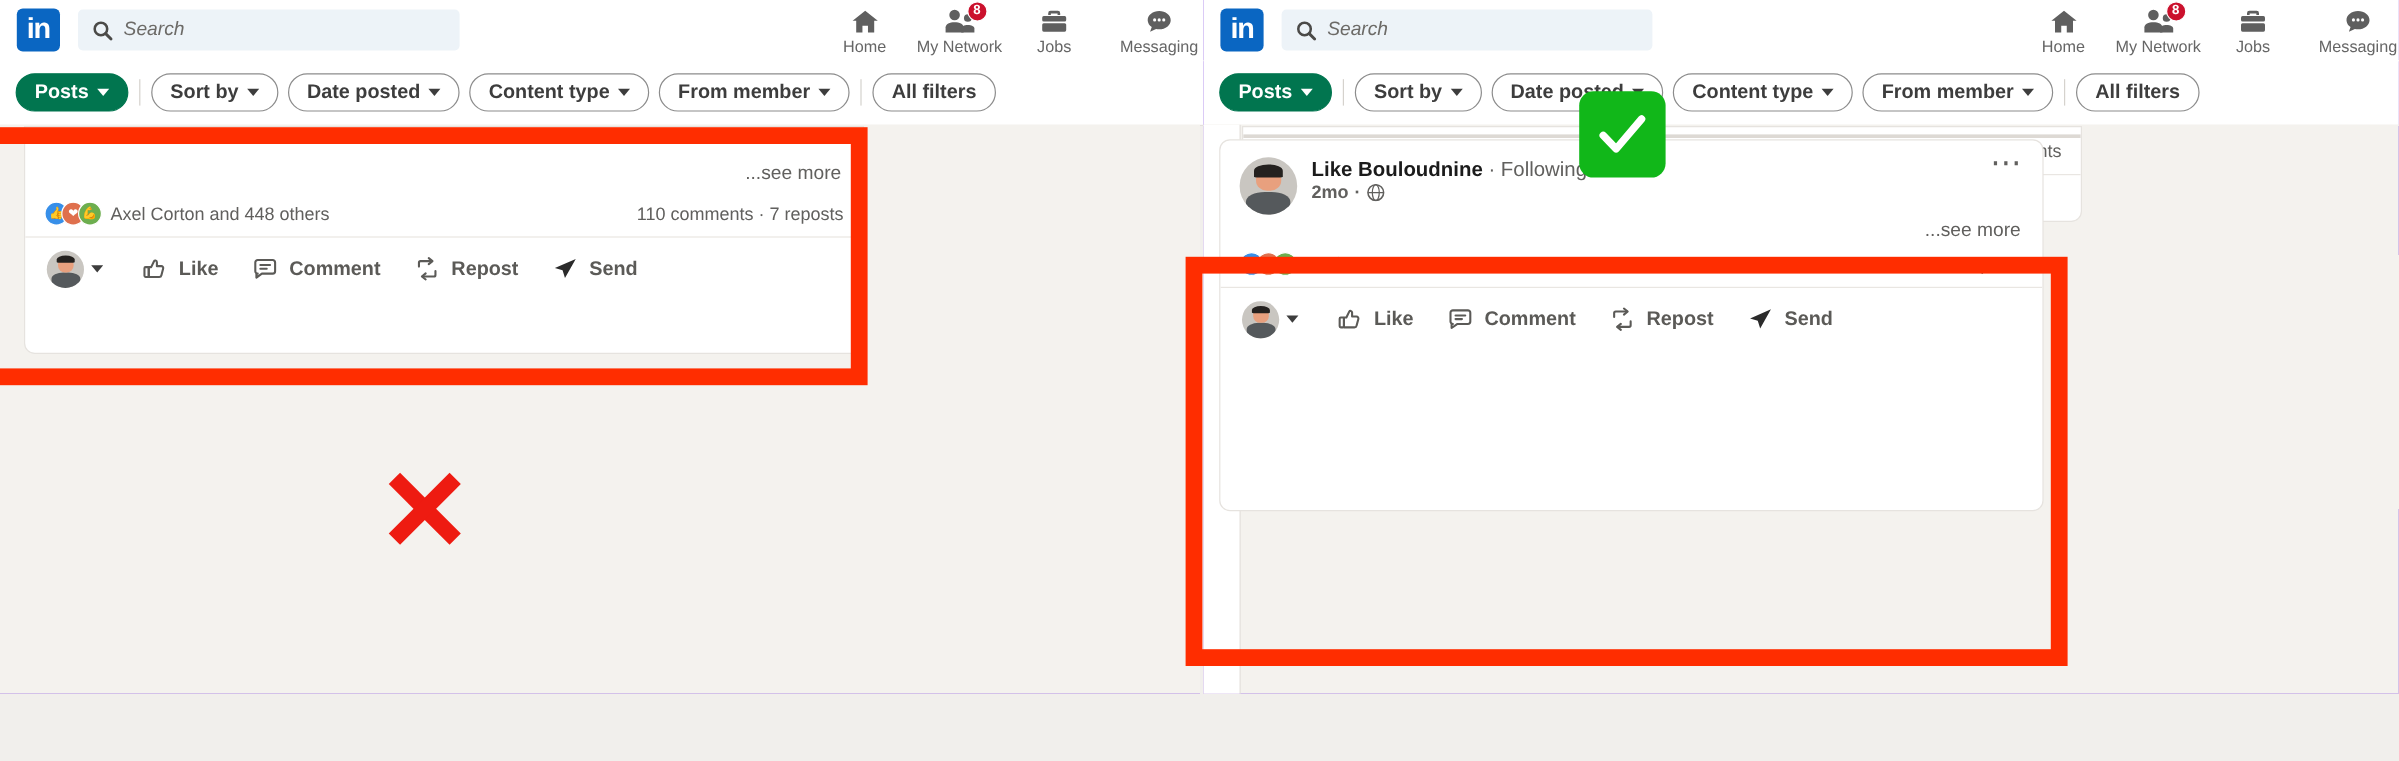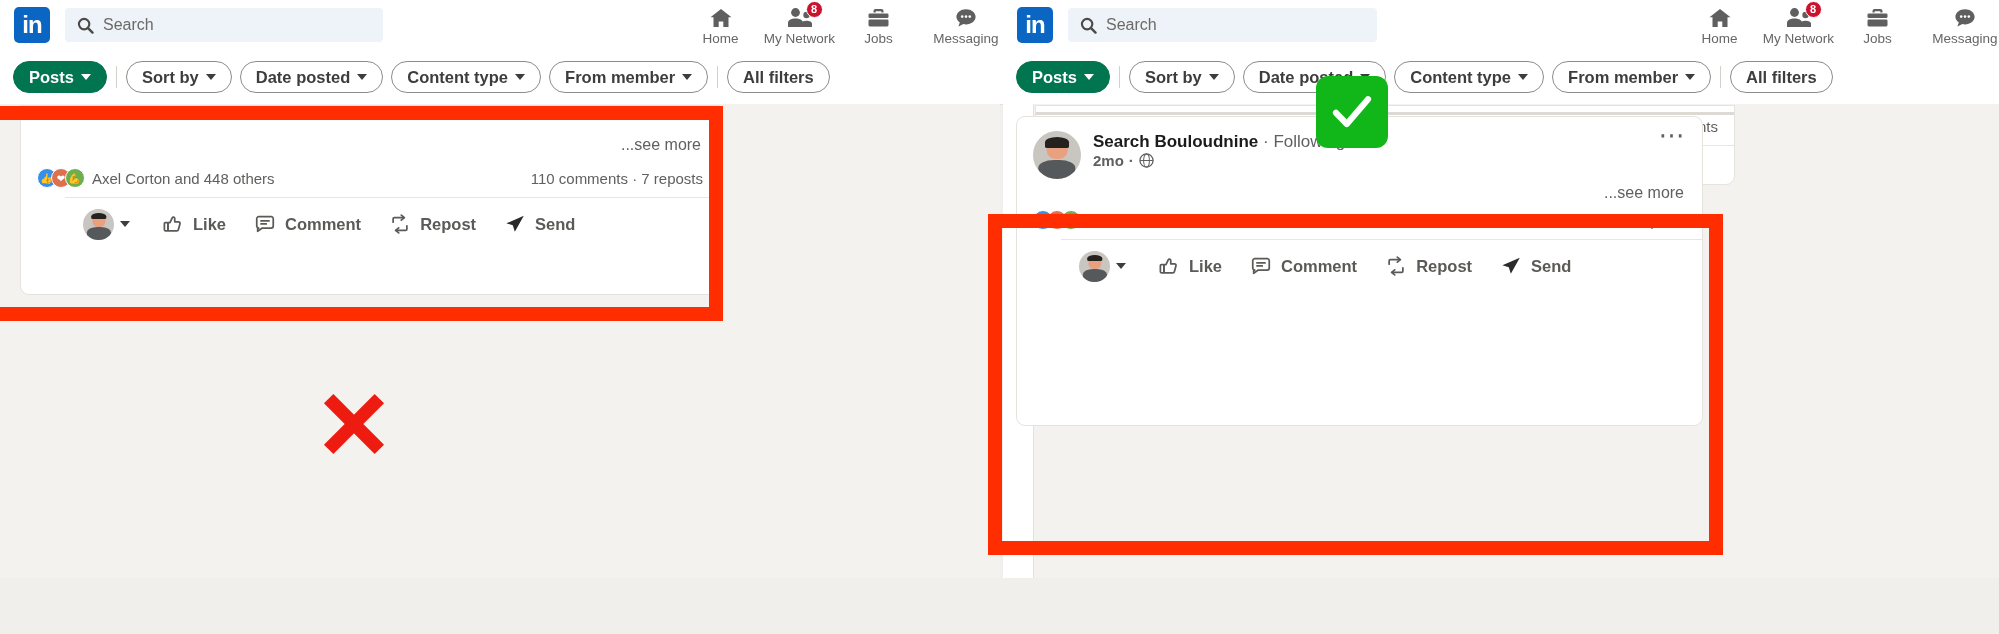--- a/index.html
+++ b/index.html
@@ -21,21 +21,21 @@
   }
   .li-logo{
     width:36px;height:36px;border-radius:5px;background:#0a66c2;
     color:#fff;display:flex;align-items:center;justify-content:center;
     font-weight:bold;font-size:24px;line-height:1;letter-spacing:-1px;
     flex:0 0 auto;font-family:"Liberation Sans",sans-serif;
   }
   .li-search{
     height:34px;border-radius:4px;background:#edf3f8;
     display:flex;align-items:center;gap:9px;padding:0 12px;
-    flex:0 0 auto;color:#6c6a67;font-size:16px;
+    flex:0 0 auto;color:#6c6a67;font-size:16px;font-style:italic;
   }
   .li-search svg{flex:0 0 auto;}
   .li-navs{display:flex;align-items:center;gap:0;margin-left:auto;}
   .li-nav{
     width:79px;display:flex;flex-direction:column;align-items:center;
     justify-content:center;gap:1px;color:#666666;font-size:13.5px;
   }
   .li-nav .gl{position:relative;height:25px;display:flex;align-items:flex-end;}
   .badge{
     position:absolute;top:-4px;right:-9px;min-width:17px;height:17px;
@@ -93,21 +93,21 @@
     padding:9px 16px 9px 16px;font-size:15px;color:#61605e;
   }
   .reactors{display:flex;align-items:center;gap:7px;}
   .rstack{display:flex;}
   .rdot{width:18px;height:18px;border-radius:50%;border:1.5px solid #fff;
         margin-left:-6px;display:flex;align-items:center;justify-content:center;
         color:#fff;font-size:10px;}
   .rdot:first-child{margin-left:0;}
   .actionbar{
     border-top:1px solid #e9e6e2;display:flex;align-items:center;
-    padding:8px 18px;gap:0;margin-left:44px;
+    padding:8px 18px;gap:0;
   }
   .act{
     display:flex;align-items:center;gap:9px;font-size:16.5px;
     font-weight:bold;color:#5b5a57;padding:7px 14px;border-radius:4px;
   }
   .mepick{display:flex;align-items:center;gap:6px;padding-right:18px;}
 
   
   .redbox{position:absolute;border:14px solid #ff2d00;box-sizing:border-box;}
   .xmark{position:absolute;}
@@ -417,21 +417,21 @@
 
     <div class="card" style="position:absolute;left:13px;top:116px;width:687px;height:310px;">
       <div class="post-head">
         <span class="avatar">
           <span class="av-body"></span>
             <span class="av-head"></span>
             <span class="av-hair"></span>
         </span>
         <div>
           <div class="pname">
-            <span>Search Bouloudnine</span>
+            <span>Like Bouloudnine</span>
             <span class="follow">· Following</span>
           </div>
           <div class="pmeta2">
             <span>2mo</span>
             <span>·</span>
             <svg width="15" height="15" viewBox="0 0 16 16" fill="#61605e">
               <circle cx="8" cy="8" r="7" fill="none" stroke="#61605e" stroke-width="1.4"></circle>
               <ellipse cx="8" cy="8" rx="3.1" ry="7" fill="none" stroke="#61605e" stroke-width="1.1"></ellipse>
               <line x1="1.2" y1="8" x2="14.8" y2="8" stroke="#61605e" stroke-width="1.1"></line>
             </svg>

